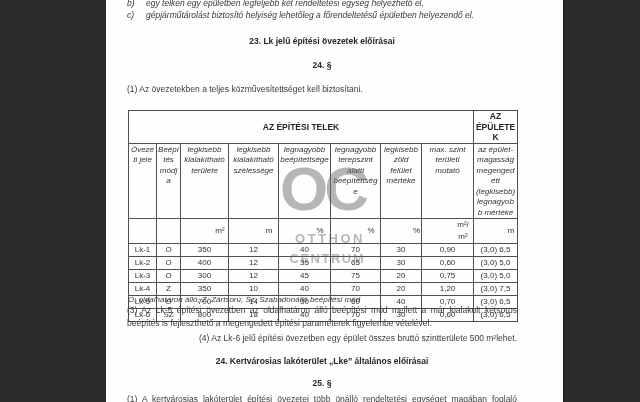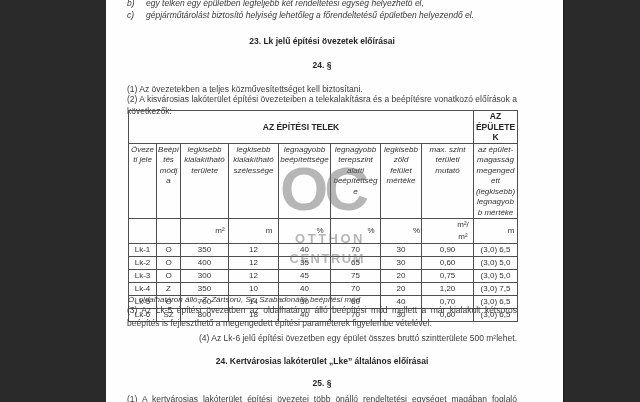--- a/index.html
+++ b/index.html
@@ -50,21 +50,20 @@
     <span class="marker">c)</span>
     <span>gépjárműtárolást biztosító helyiség lehetőleg a főrendeltetésű épületben helyezendő el.</span>
   </div>
 
   <div class="block center bold" style="top:35px;">23. Lk jelű építési övezetek előírásai</div>
 
   <div class="block center bold" style="top:59px;">24. §</div>
 
   <div class="block" style="top:83px;">(1) Az övezetekben a teljes közművesítettséget kell biztosítani.</div>
 
-  <div class="block justify" style="top:94px; line-height:11.5px;">(2) A kisvárosias lakóterület építési övezeteiben a telekalakításra és a beépítésre vonatkozó előírások a következők:</div>
 
   <div class="tbl-wrap">
     <table id="zoning-table">
         <colgroup>
           <col style="width: 28px;">
           <col style="width: 24px;">
           <col style="width: 48px;">
           <col style="width: 50px;">
           <col style="width: 52px;">
           <col style="width: 50px;">

